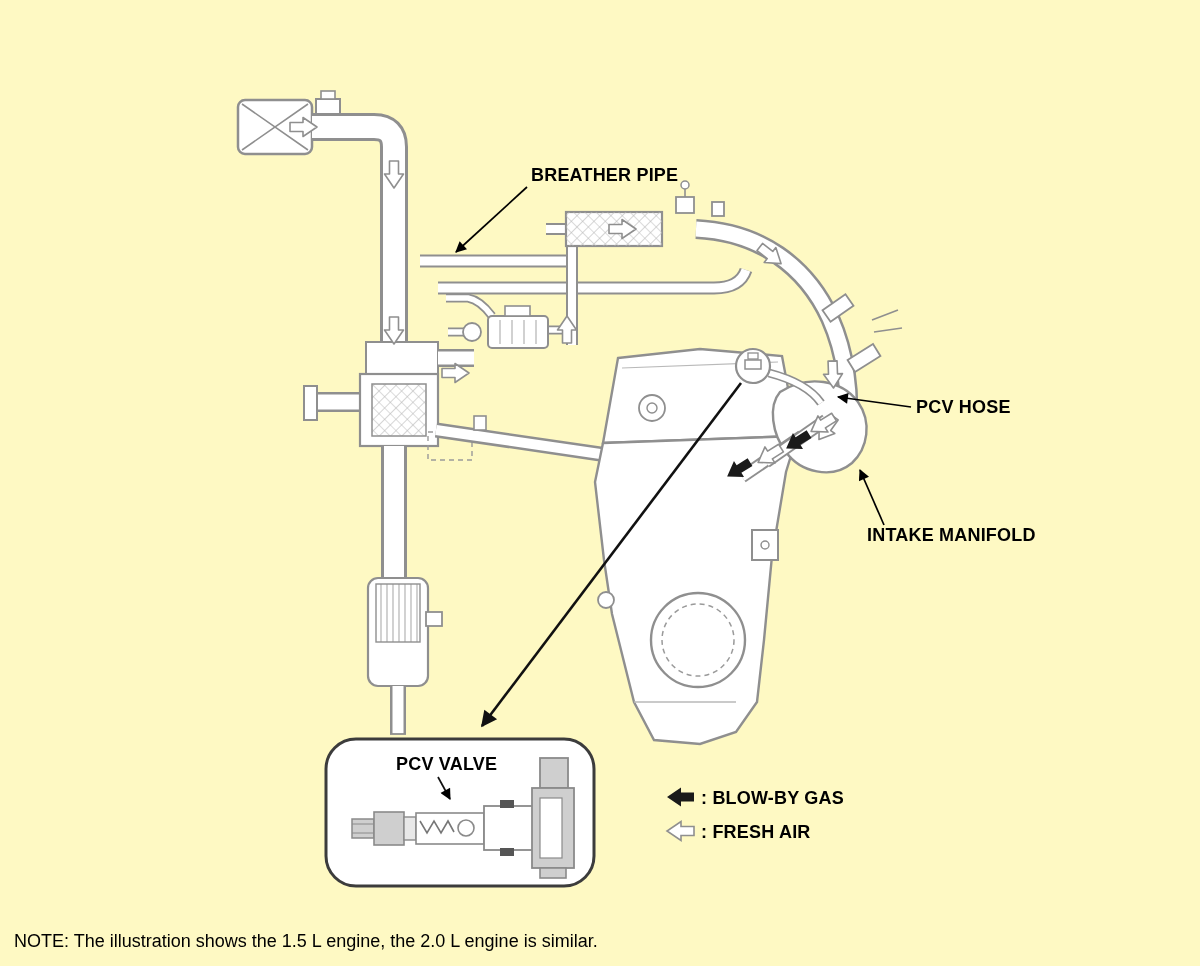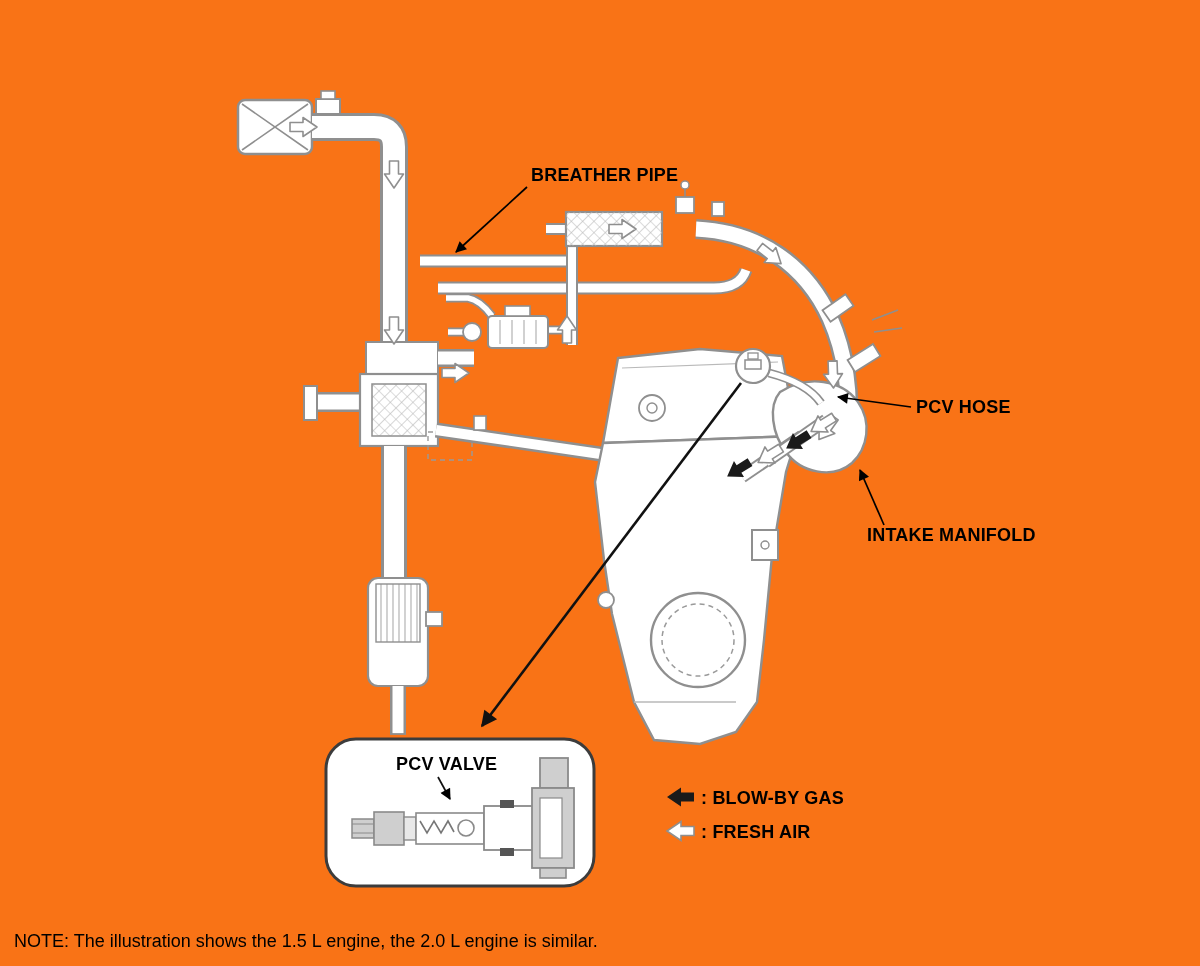--- a/index.html
+++ b/index.html
@@ -1,18 +1,18 @@
 <!DOCTYPE html>
 <html><head>
 <meta charset="utf-8">
 <style>
   html, body { margin: 0; padding: 0; background: #ffffff; }
   .page {
     width: 1200px; height: 966px; position: relative;
-    background: #f97316; overflow: hidden;
+    background: #fef9c3; overflow: hidden;
     font-family: "Liberation Sans", sans-serif;
   }
   svg { display: block; }
   text { font-family: "Liberation Sans", sans-serif; fill: #000000; }
   .callout { font-size: 18px; font-weight: 700; letter-spacing: 0.2px; }
   .note-text { font-size: 18px; font-weight: 400; }
 </style>
 </head>
 <body>
 

